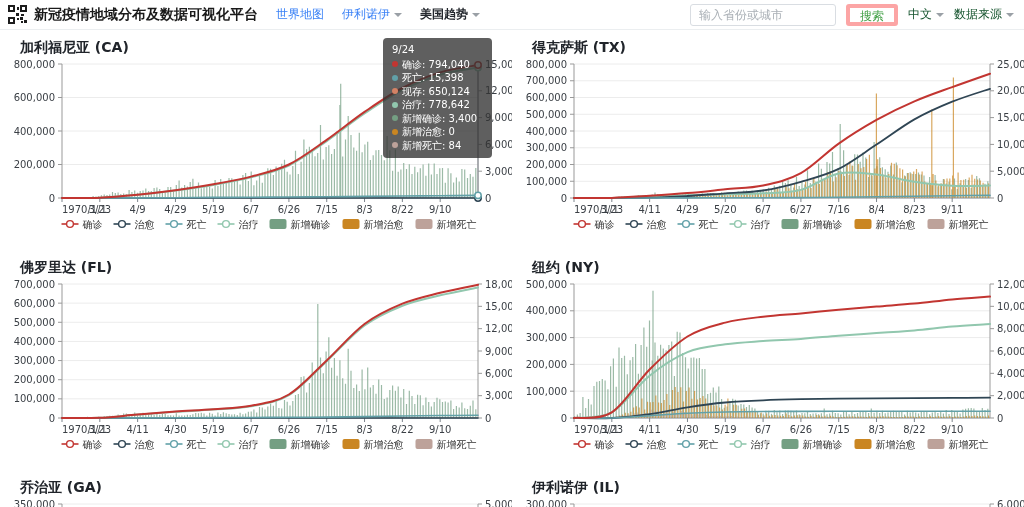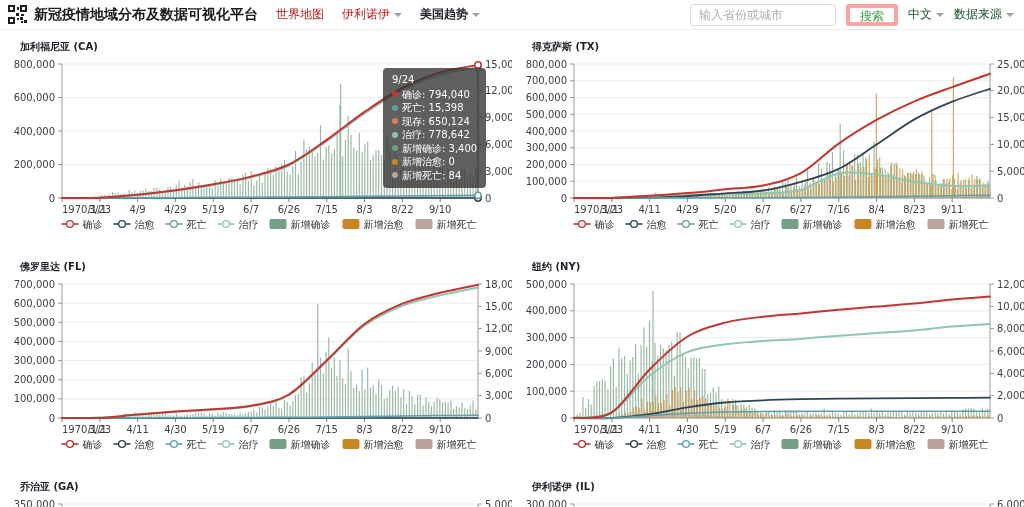--- a/index.html
+++ b/index.html
@@ -6,44 +6,44 @@
   html,body { width:1024px; height:507px; overflow:hidden; background:#fff;
     font-family:"DejaVu Sans","Liberation Sans",sans-serif; }
   #app { position:relative; width:1024px; height:507px; overflow:hidden; background:#fff; }
 
   
   .hdr { position:absolute; top:0; left:0; width:1024px; height:30px; background:#fff;
     border-bottom:1px solid #ebeef0; display:flex; align-items:center; z-index:5; }
   .logo { width:19px; height:19px; margin:0 7px 0 8px; flex:0 0 auto; }
   .site-title { font-size:14px; font-weight:bold; color:#1a1a1a; margin-right:18px; white-space:nowrap; }
   .nav { display:flex; align-items:center; gap:18px; }
-  .nav-item { font-size:12px; color:#b91c1c; cursor:pointer; white-space:nowrap; display:flex; align-items:center; }
+  .nav-item { font-size:12px; color:#3b82f6; cursor:pointer; white-space:nowrap; display:flex; align-items:center; }
   .nav-item.active { color:#24282e; font-weight:bold; }
   .caret { width:0; height:0; border-left:4px solid transparent; border-right:4px solid transparent;
     border-top:4px solid #9aa0a6; margin-left:4px; display:inline-block; }
   .hdr-right { margin-left:auto; display:flex; align-items:center; margin-right:10px; gap:10px; }
   .search-input { width:146px; height:22px; border:1px solid #d9dde2; border-radius:3px;
     font-size:12px; padding:0 8px; color:#333; outline:none; }
   .search-input::placeholder { color:#aab0b6; }
   .search-btn { height:22px; padding:0 10px; font-size:12px; color:#43a047; background:#fff;
     border:4px solid #fca5a5; border-radius:3px; cursor:pointer; }
   .menu-item { font-size:12px; color:#14532d; cursor:pointer; display:flex; align-items:center; white-space:nowrap; }
 
   
   .chart-card { position:absolute; width:512px; height:220px; background:#fff; }
-  .chart-title { margin:8px 0 0 20px; height:18px; line-height:18px; font-size:10px;
+  .chart-title { margin:8px 0 0 20px; height:18px; line-height:18px; font-size:14px;
     font-weight:bold; color:#20242a; }
   svg.chart { display:block; }
   text.axis-lbl { font-size:10px; fill:#3a3f45; }
   text.legend-lbl { font-size:10px; fill:#333; }
 
   
   .tooltip { position:absolute; left:383px; top:38px; z-index:20; background:rgba(50,50,50,0.78);
-    border-radius:4px; padding:5px 9px 6px 9px; color:#fff; font-size:10px; line-height:13.5px;
-    pointer-events:none; white-space:nowrap;margin-top:30px; }
+    border-radius:4px; padding:5px 15px 6px 9px; color:#fff; font-size:10px; line-height:13.5px;
+    pointer-events:none; white-space:nowrap; }
   .tt-date { margin-bottom:1px; }
   .tt-row { display:flex; align-items:center; }
   .tt-dot { width:6px; height:6px; border-radius:50%; margin-right:4px; flex:0 0 auto; }
 </style>
 </head>
 <body>
 
 <div id="app">
 
   <div class="hdr">

